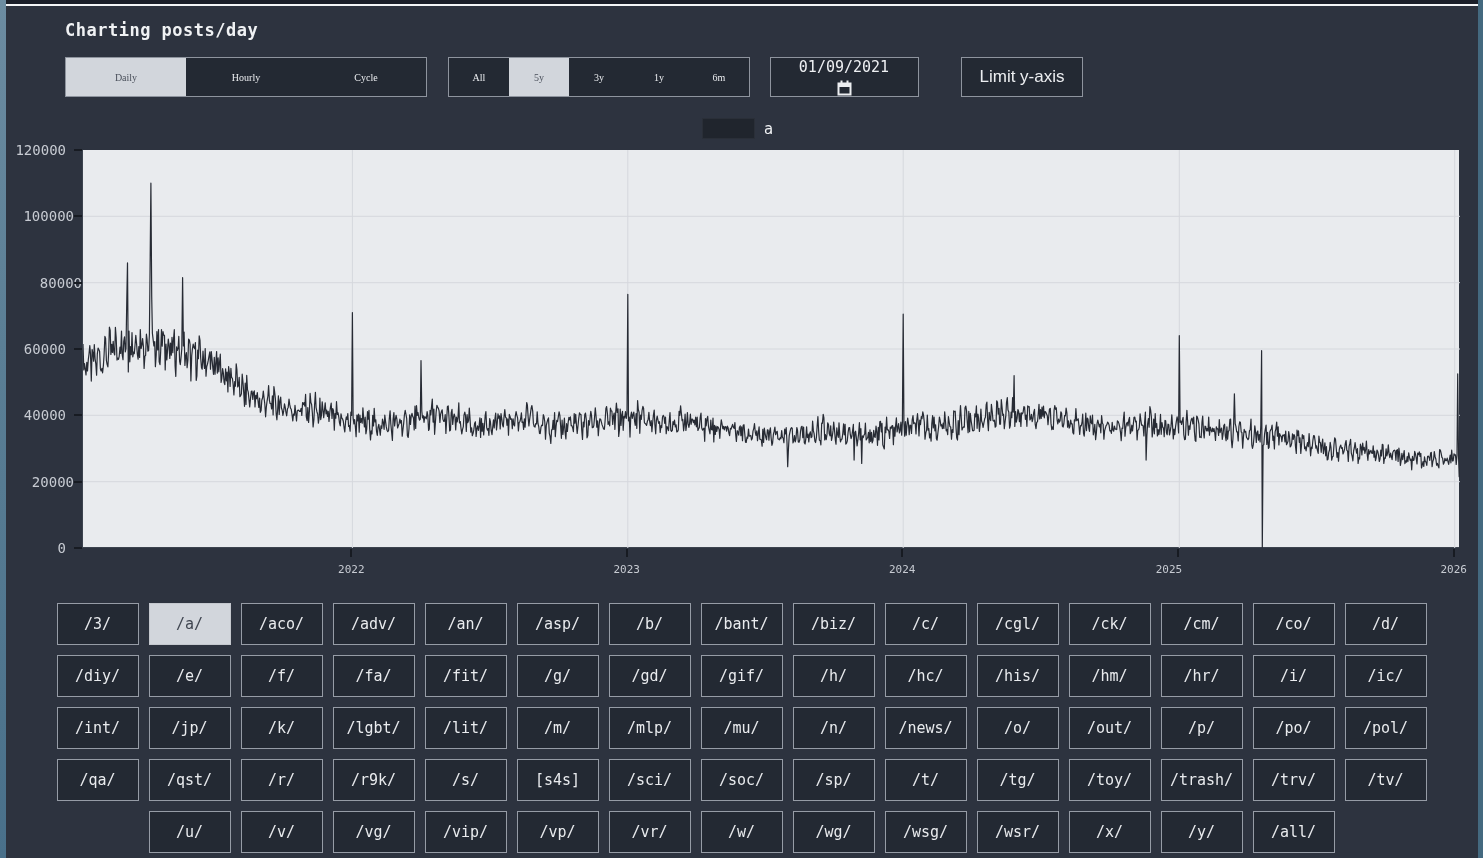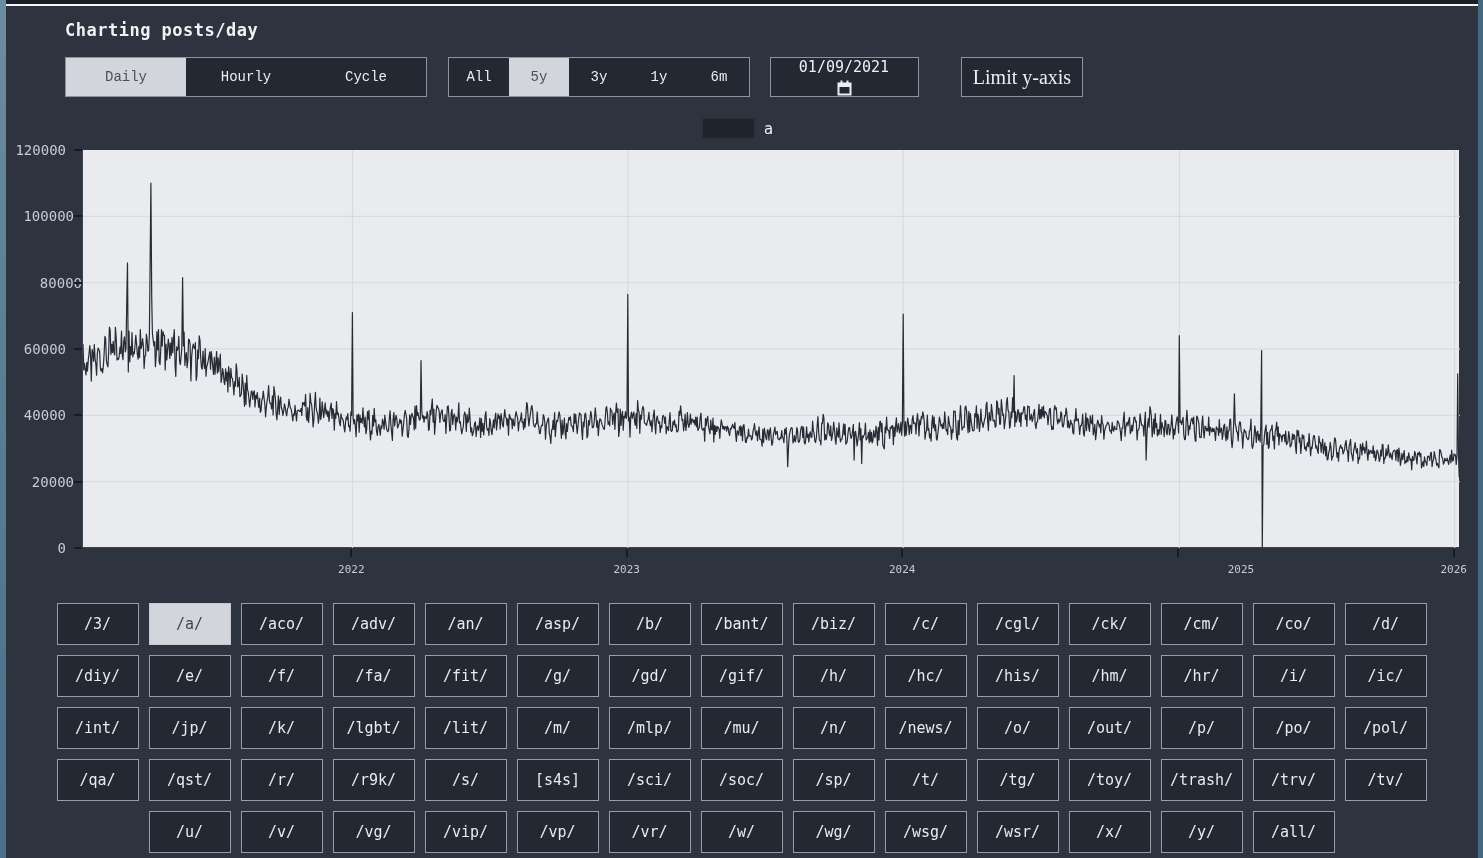--- a/index.html
+++ b/index.html
@@ -18,38 +18,38 @@
 
   .page-title {
     position:absolute; left:65px; top:20px;
     font-size:17px; font-weight:bold; color:#f0f2f4; letter-spacing:0.5px;
   }
 
   .controls { position:absolute; left:65px; top:57px; height:40px; display:flex; }
   .seg-group { display:flex; border:1px solid #8e949e; height:40px; background:#232933; }
   .seg-btn {
     height:38px; display:flex; align-items:center; justify-content:center;
-    color:#eceef1; font-size:14px; font-family:Liberation Mono, monospace; background:transparent;
+    color:#eceef1; font-size:10px; font-family:Liberation Serif, serif; background:transparent;
     border:none; cursor:pointer;
   }
   .seg-btn.w120 { width:120px; }
   .seg-btn.w60  { width:60px; }
   .seg-btn.selected { background:#d2d6dc; color:#4a505b; }
 
   .date-field {
     width:149px; height:40px; border:1px solid #8e949e; background:#232933;
     display:flex; align-items:center; justify-content:space-between;
     padding:0 10px 0 9px; color:#eef0f3; font-size:15px;flex-direction:column;
   }
   .spacer21 { width:21px; }
   .spacer20 { width:20px; }
 
   .limit-btn {
     width:122px; height:40px; border:1px solid #8e949e; background:#232933;
-    color:#eceef1; font-size:20px; font-family:Liberation Serif, serif; cursor:pointer;
+    color:#eceef1; font-size:17px; font-family:Liberation Sans, sans-serif; cursor:pointer;
     display:flex; align-items:center; justify-content:center;
   }
 
   .legend { position:absolute; left:702px; top:118px; display:flex; align-items:center; }
   .legend-swatch { width:53px; height:21px; background:#20252d; border:1px solid #2a2f38; }
   .legend-label { margin-left:9px; color:#f0f2f4; font-size:15px;
     font-family:"DejaVu Sans", "Liberation Sans", sans-serif; }
 
   .chart-area { position:absolute; left:0; top:0; width:1483px; height:858px; pointer-events:none; }
   .chart-plot {
@@ -150,21 +150,21 @@
     <div class="ytick-label" style="left: 0px; top: 207.333px; margin-left: 8px;">100000</div>
     <div class="tick-mark-y" style="top: 215.333px;"></div>
     <div class="ytick-label" style="left: 0px; top: 141px;">120000</div>
     <div class="tick-mark-y" style="top: 149px;"></div>
     <div class="xtick-label" style="left: 316.364px;">2022</div>
     <div class="tick-mark-x" style="left: 350.364px;"></div>
     <div class="xtick-label" style="left: 591.764px;">2023</div>
     <div class="tick-mark-x" style="left: 625.764px;"></div>
     <div class="xtick-label" style="left: 867.164px;">2024</div>
     <div class="tick-mark-x" style="left: 901.164px;"></div>
-    <div class="xtick-label" style="left: 1206px;">2025</div>
+    <div class="xtick-label" style="left: 1134px;">2025</div>
     <div class="tick-mark-x" style="left: 1177.32px;"></div>
     <div class="xtick-label" style="left: 1418.72px;">2026</div>
     <div class="tick-mark-x" style="left: 1452.72px;"></div>
   </div>
 
 <div class="board-grid" id="board-grid">
     <button class="board-btn">/3/</button>
     <button class="board-btn selected">/a/</button>
     <button class="board-btn">/aco/</button>
     <button class="board-btn">/adv/</button>

